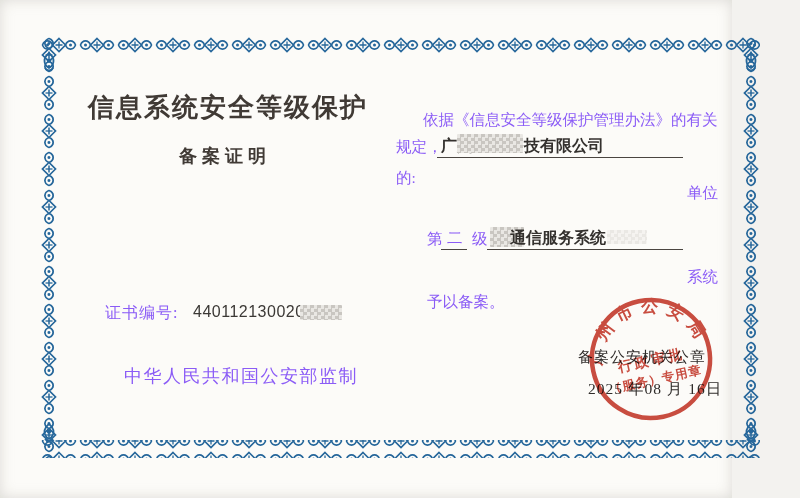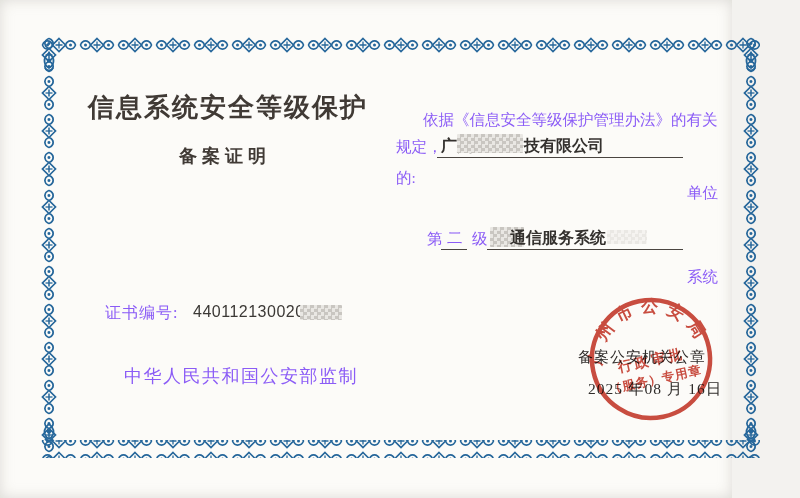--- a/index.html
+++ b/index.html
@@ -100,20 +100,21 @@
   <span class="abs ink t15" style="left:427px;top:229px;">第</span>
   <span class="abs ink t15" style="left:447px;top:228px;">二</span>
   <div class="abs uline" style="left:441px;top:249px;width:26px;"></div>
   <span class="abs ink t15" style="left:472px;top:229px;">级</span>
   <div class="abs redact" style="left:490px;top:227px;width:34px;height:20px;"></div>
   <span class="abs fill-bold t16" style="left:510px;top:228px;">通信服务系统</span>
   <div class="abs redact redact-faint" style="left:607px;top:230px;width:40px;height:14px;"></div>
   <div class="abs uline" style="left:487px;top:249px;width:196px;"></div>
   <span class="abs ink t15" style="left:687px;top:229px;margin-top:38px;">系统</span>
 
+  <span class="abs ink t15" style="left:427px;top:292px;">予以备案。</span>
 
   <span class="abs ink t16" style="left:105px;top:303px;letter-spacing:1px;">证书编号:</span>
   <span class="abs t16" style="left:193px;top:303px;font-family:'Liberation Sans','DejaVu Sans',sans-serif;color:#3b3835;letter-spacing:.5px;">4401121300200</span>
   <div class="abs redact" style="left:300px;top:305px;width:42px;height:15px;"></div>
 
   <span class="abs seal-caption" style="left:578px;top:348px;">备案公安机关公章</span>
 
   <span class="abs ink t18" style="left:124px;top:364px;letter-spacing:1.5px;">中华人民共和国公安部监制</span>
   <span class="abs seal-date" style="left:570px;top:379px;">2025 年08 月 16日</span>
 

